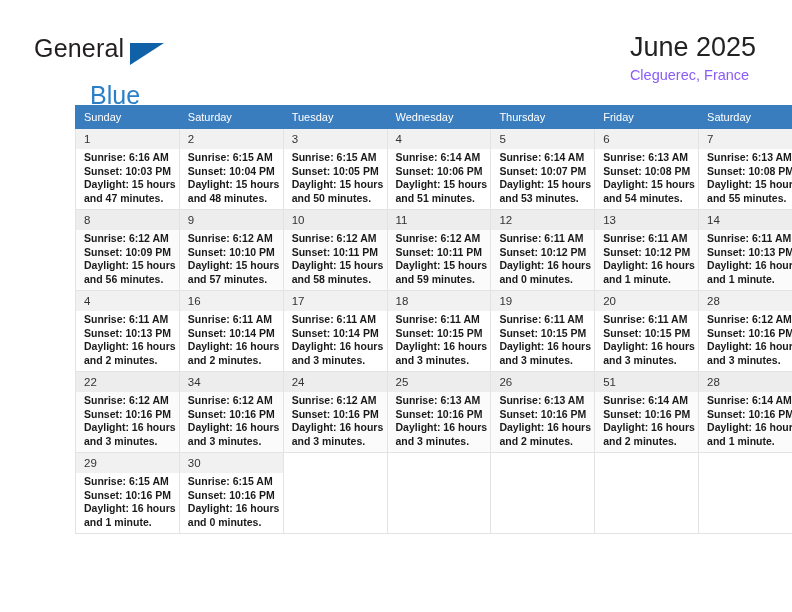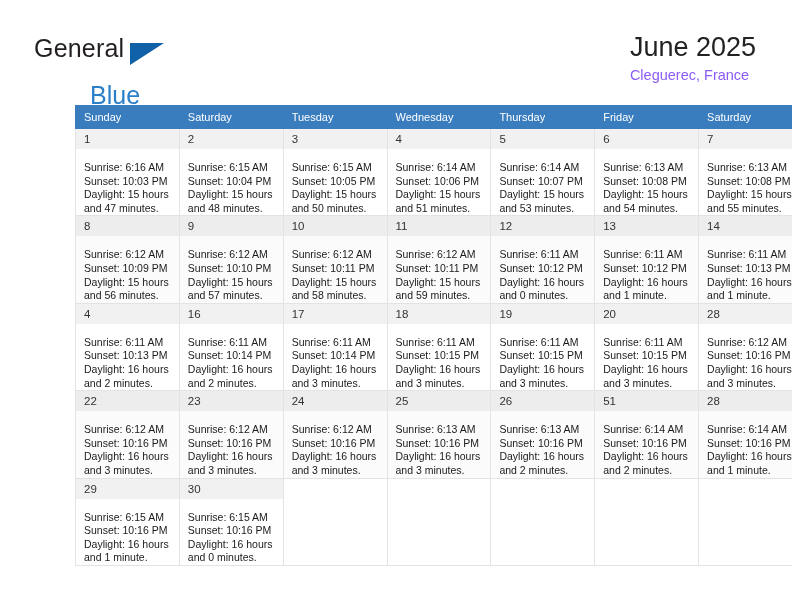--- a/index.html
+++ b/index.html
@@ -124,24 +124,25 @@
     padding: 4px 0 4px 8px;
     line-height: 12px;
   }
   tr.alt .daynum {
     background: #ededed;
   }
   .cell-empty .daynum {
     background: transparent;
   }
   .info {
-    padding: 12px 6px 0 8px;
+    padding: 2px 6px 0 8px;
     font-size: 10.5px;
     line-height: 13.6px;
     color: #1a1a1a;
+    font-weight: bold;
   }
   .info div {
     white-space: nowrap;
   }
   .cell-empty {
     background: #ffffff !important;
     border-color: #e3e3e3;
   }
 </style>
 </head>
@@ -422,21 +423,21 @@
               <div class="info">
                 <div>Sunrise: 6:12 AM</div>
                 <div>Sunset: 10:16 PM</div>
                 <div>Daylight: 16 hours</div>
                 <div>and 3 minutes.</div>
               </div>
             </div>
           </td>
           <td>
             <div class="cell-inner">
-              <span class="daynum">23</span>
+              <span class="daynum">34</span>
               <div class="info">
                 <div>Sunrise: 6:12 AM</div>
                 <div>Sunset: 10:16 PM</div>
                 <div>Daylight: 16 hours</div>
                 <div>and 3 minutes.</div>
               </div>
             </div>
           </td>
           <td>
             <div class="cell-inner">

